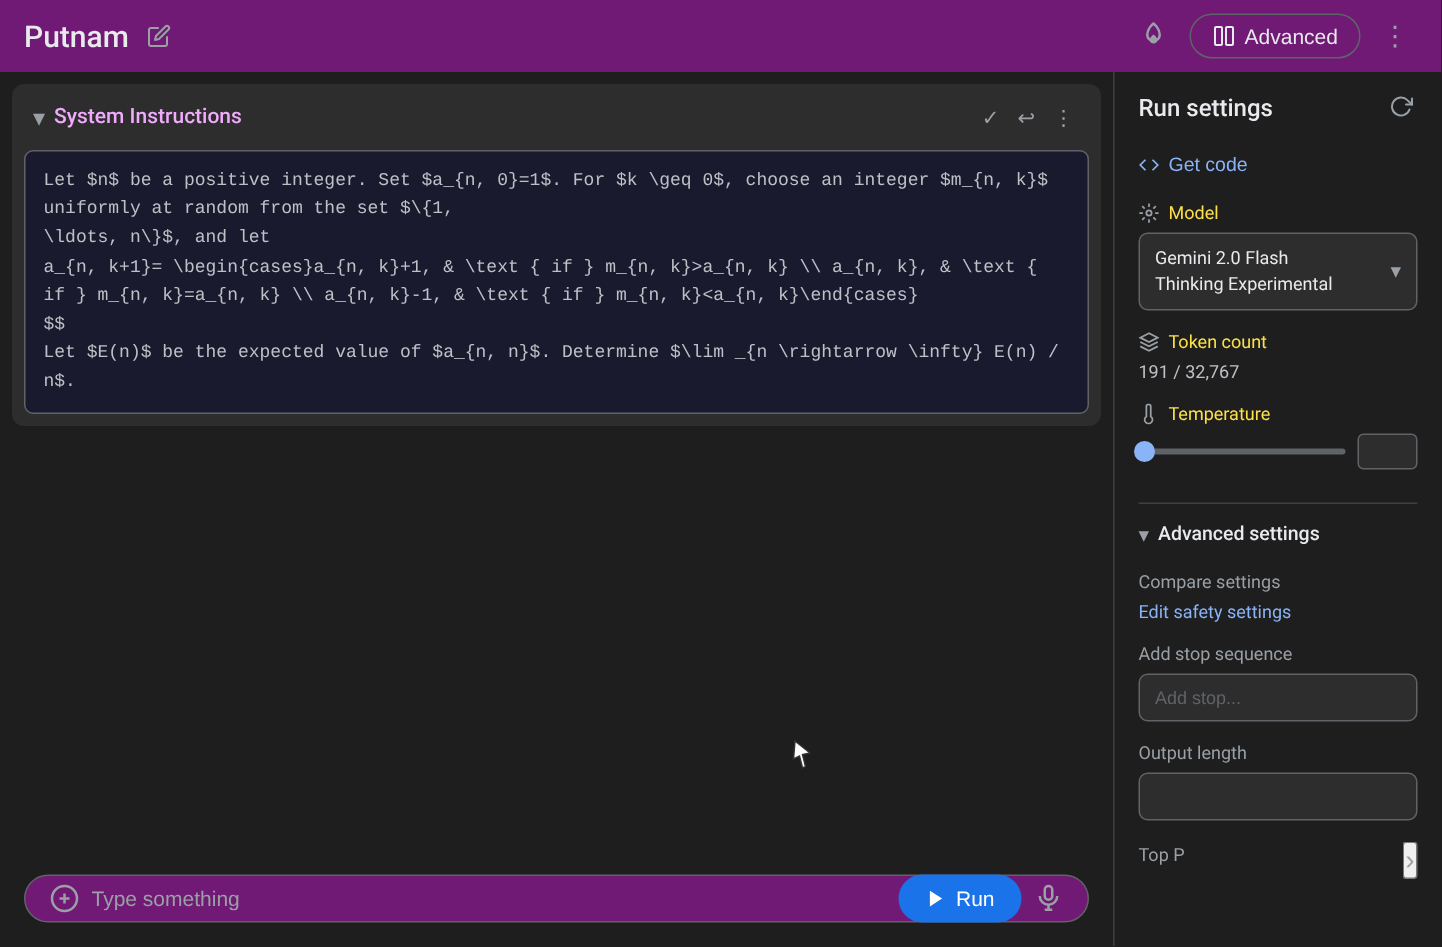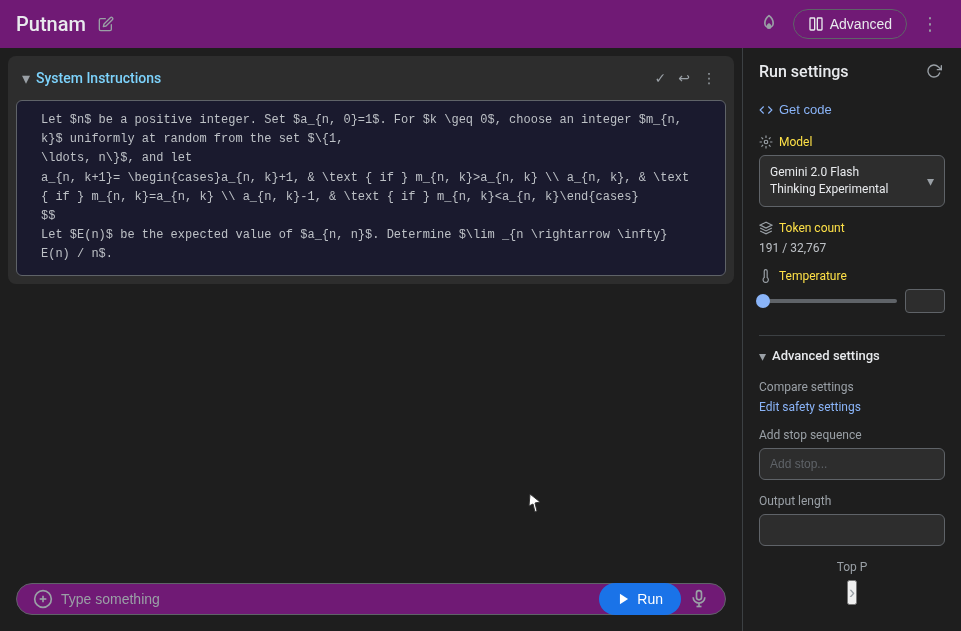--- a/index.html
+++ b/index.html
@@ -95,21 +95,21 @@
       cursor: pointer;
       gap: 6px;
     }
     .section-chevron {
       font-size: 16px;
       color: #9aa0a6;
     }
     .section-title {
       font-size: 14px;
       font-weight: 500;
-      color: #7dd3fc;
+      color: #f0abfc;
       flex: 1;
     }
     .section-actions {
       display: flex;
       gap: 4px;
     }
     .section-action-btn {
       background: none;
       border: none;
       color: #9aa0a6;
@@ -117,21 +117,21 @@
       padding: 4px;
       border-radius: 4px;
       font-size: 14px;
     }
 
     .instructions-content {
       background: #1a1a2e;
       margin: 0 8px 8px 8px;
       border-radius: 6px;
       border: 1px solid #5f6368;
-      padding: 10px 24px;
+      padding: 10px 12px;
       font-size: 12px;
       color: #bdc1c6;
       line-height: 1.6;
       font-family: 'Courier New', monospace;
       min-height: 150px;
     }
 
     
     .content-area {
       flex: 1;
@@ -389,21 +389,20 @@
       font-size: 12px;
       padding: 8px 10px;
       outline: none;
       margin-bottom: 14px;
     }
 
     .top-p-section {
       display: flex;
       align-items: center;
       justify-content: space-between;
-      flex-direction: column;
     }
     .expand-arrow {
       color: #9aa0a6;
       font-size: 18px;
       cursor: pointer;
     }
 
     
     .divider {
       height: 1px;

